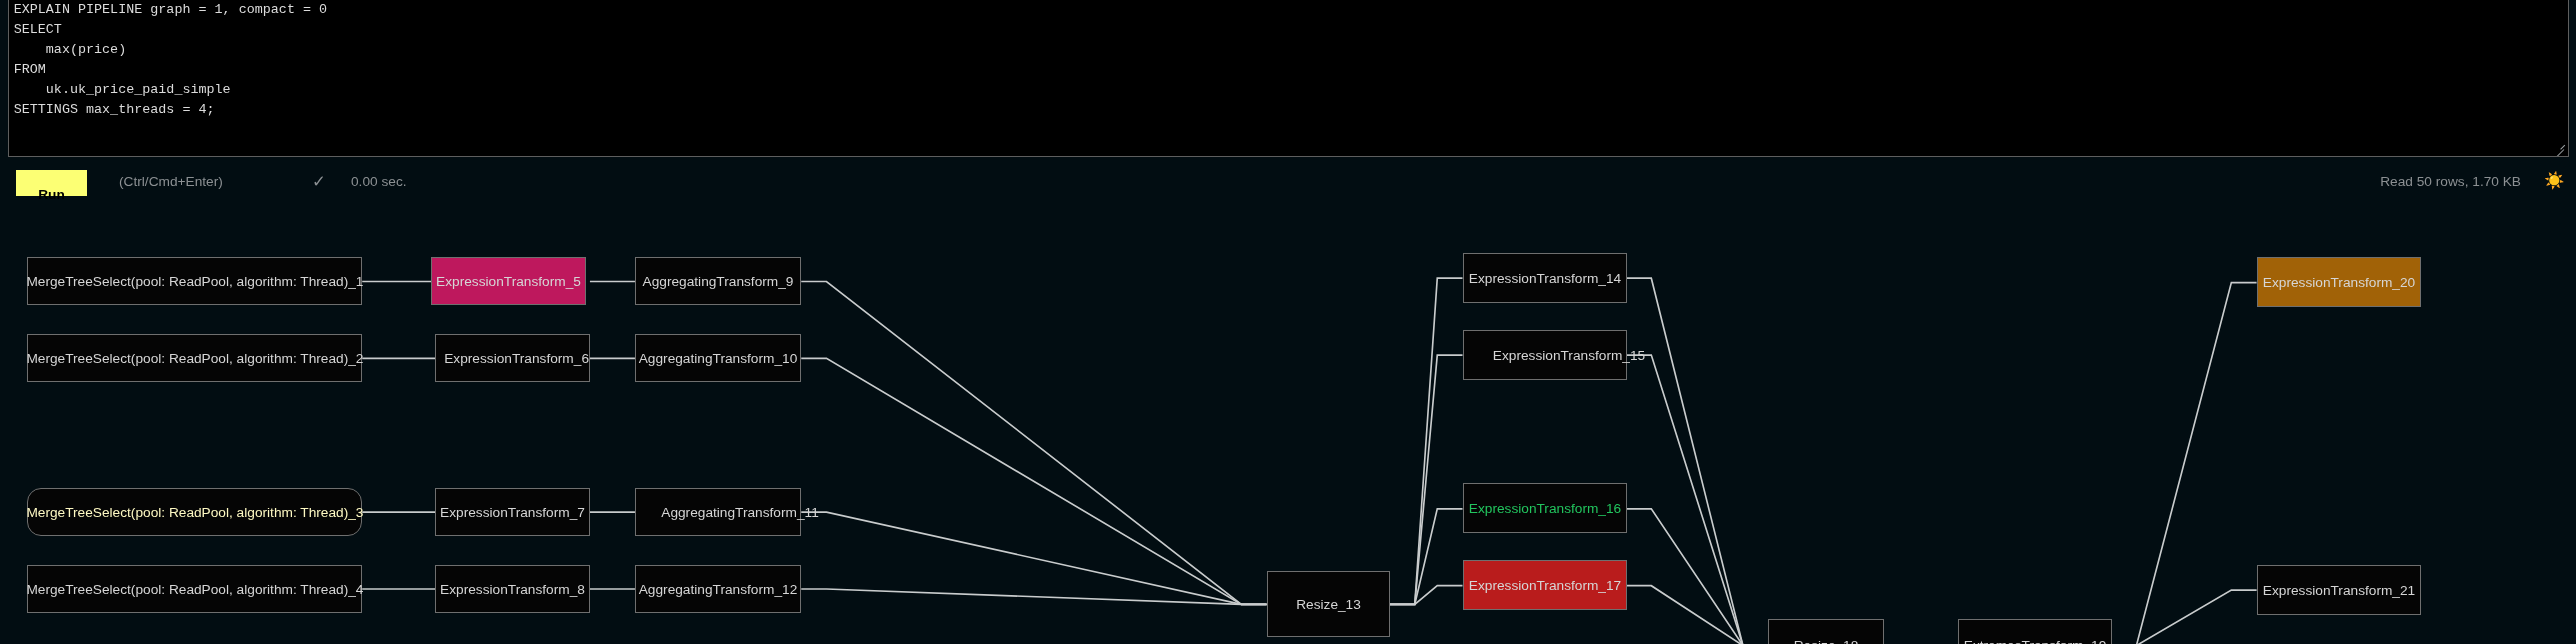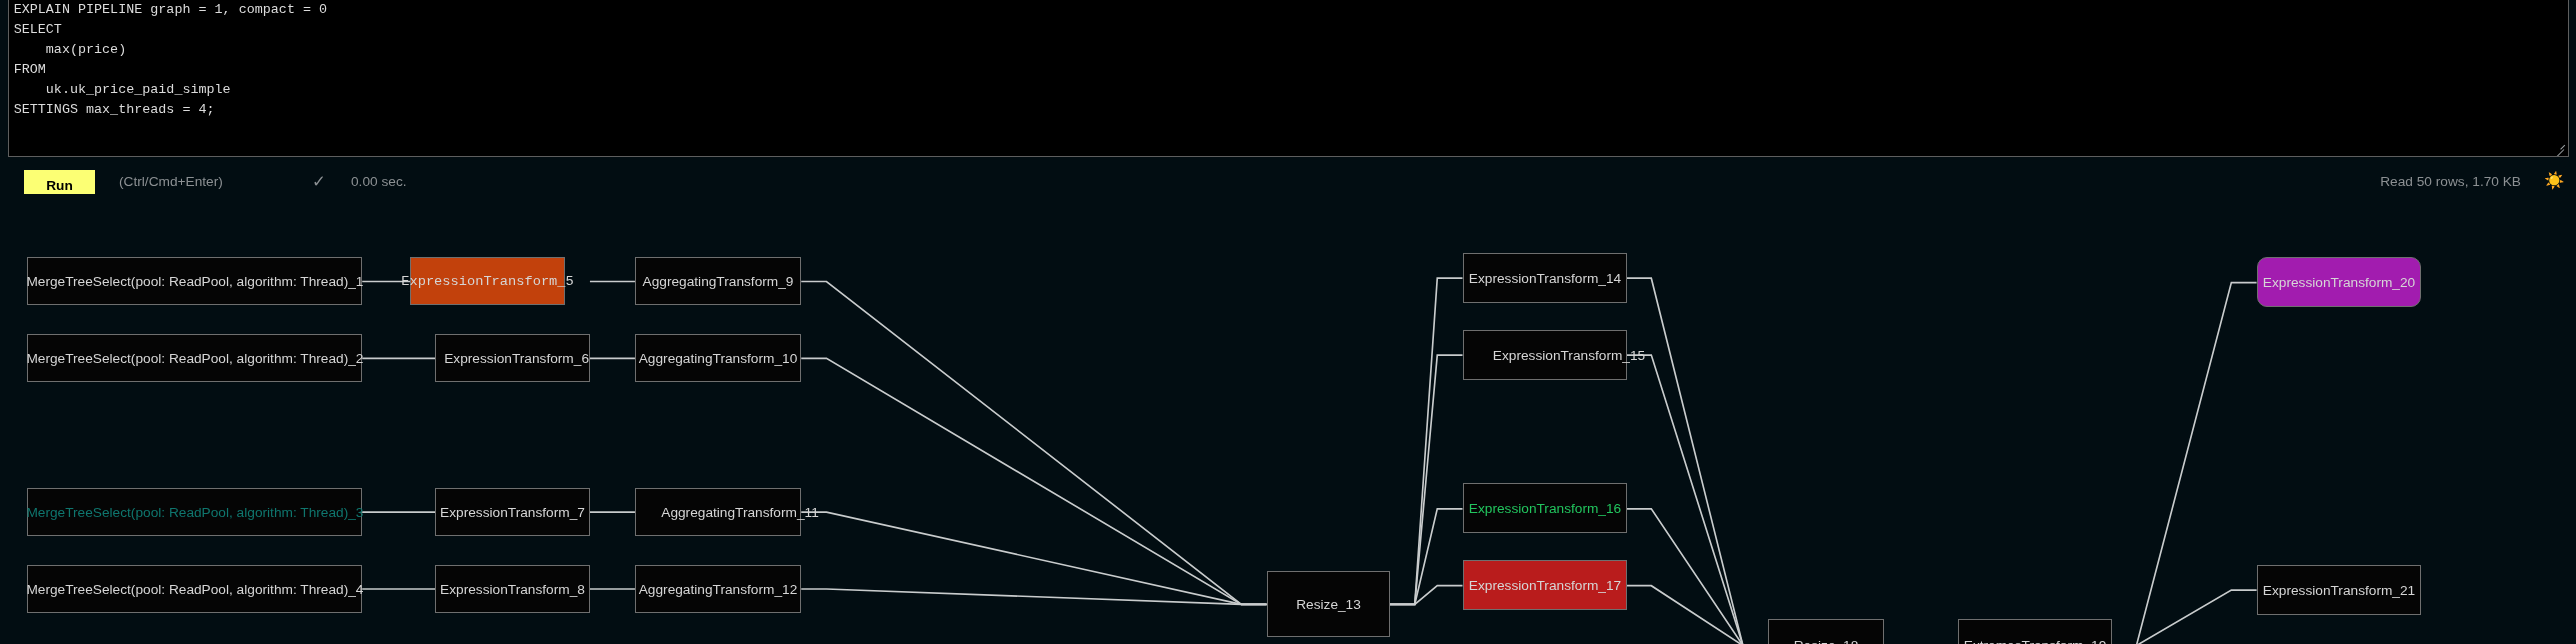--- a/index.html
+++ b/index.html
@@ -71,34 +71,34 @@
   
   .toolbar {
     position: absolute;
     left: 0;
     top: 162px;
     width: 2576px;
     height: 37px;
   }
   .run-button {
     position: absolute;
-    left: 24px;
+    left: 16px;
     top: 7.7px;
     width: 71px;
     height: 24px;
     background: #fcff74;
     color: #000000;
     border: none;
     font-family: "Liberation Sans", sans-serif;
     font-size: 13.7px;
     font-weight: bold;
     line-height: 24px;
     text-align: center;
     cursor: pointer;
-    padding: 4px;
+    padding: 13px;
   }
   .hint {
     position: absolute;
     left: 119px;
     top: 12px;
     font-size: 13.7px;
     color: #8c9093;
     white-space: nowrap;
   }
   .check-mark {
@@ -217,27 +217,27 @@
         <polyline points="3847,795 3893,795 4066,134 4112,134" fill="none" stroke="#c9cccd" stroke-width="3"></polyline>
         <polyline points="3847,795 3893,795 4066,694 4112,694" fill="none" stroke="#c9cccd" stroke-width="3"></polyline>
       </svg>
     <div id="node-layer">
         <div class="node" style="left: 27.4px; top: 48px; width: 335px; height: 48px; background: rgb(5, 5, 5); border-color: rgb(111, 111, 111); color: rgb(214, 214, 214);">
           <span>MergeTreeSelect(pool: ReadPool, algorithm: Thread)_1</span>
         </div>
         <div class="node" style="left: 27.4px; top: 125px; width: 335px; height: 48px; background: rgb(5, 5, 5); border-color: rgb(111, 111, 111); color: rgb(214, 214, 214);">
           <span>MergeTreeSelect(pool: ReadPool, algorithm: Thread)_2</span>
         </div>
-        <div class="node" style="left: 27.4px; top: 279px; width: 335px; height: 48px; background: rgb(5, 5, 5); border-color: rgb(111, 111, 111); color: #0f766e;">
+        <div class="node" style="left: 27.4px; top: 279px; width: 335px; height: 48px; background: rgb(5, 5, 5); border-color: rgb(111, 111, 111); color: #fef9c3; border-radius: 14px;">
           <span>MergeTreeSelect(pool: ReadPool, algorithm: Thread)_3</span>
         </div>
         <div class="node" style="left: 27.4px; top: 356px; width: 335px; height: 48px; background: rgb(5, 5, 5); border-color: rgb(111, 111, 111); color: rgb(214, 214, 214);">
           <span>MergeTreeSelect(pool: ReadPool, algorithm: Thread)_4</span>
         </div>
-        <div class="node" style="left: 410px; top: 48px; width: 155px; height: 48px; background: #c2410c; border-color: rgb(111, 111, 111); color: rgb(214, 214, 214); font-family: Liberation Mono, monospace;">
+        <div class="node" style="left: 431px; top: 48px; width: 155px; height: 48px; background: #be185d; border-color: rgb(111, 111, 111); color: rgb(214, 214, 214);">
           <span>ExpressionTransform_5</span>
         </div>
         <div class="node" style="left: 435px; top: 125px; width: 155px; height: 48px; background: rgb(5, 5, 5); border-color: rgb(111, 111, 111); color: rgb(214, 214, 214); justify-content: flex-end;">
           <span>ExpressionTransform_6</span>
         </div>
         <div class="node" style="left: 435px; top: 279px; width: 155px; height: 48px; background: rgb(5, 5, 5); border-color: rgb(111, 111, 111); color: rgb(214, 214, 214);">
           <span>ExpressionTransform_7</span>
         </div>
         <div class="node" style="left: 435px; top: 356px; width: 155px; height: 48px; background: rgb(5, 5, 5); border-color: rgb(111, 111, 111); color: rgb(214, 214, 214);">
           <span>ExpressionTransform_8</span>
@@ -268,21 +268,21 @@
         </div>
         <div class="node" style="left: 1463px; top: 351px; width: 164px; height: 50px; background: #b91c1c; border-color: rgb(111, 111, 111); color: rgb(214, 214, 214);">
           <span>ExpressionTransform_17</span>
         </div>
         <div class="node" style="left: 1768px; top: 410px; width: 116px; height: 52px; background: rgb(5, 5, 5); border-color: rgb(111, 111, 111); color: rgb(214, 214, 214);">
           <span>Resize_18</span>
         </div>
         <div class="node" style="left: 1958px; top: 410px; width: 154px; height: 52px; background: rgb(5, 5, 5); border-color: rgb(111, 111, 111); color: rgb(214, 214, 214);">
           <span>ExtremesTransform_19</span>
         </div>
-        <div class="node" style="left: 2257px; top: 48px; width: 164px; height: 50px; background: #a21caf; border-color: rgb(111, 111, 111); color: rgb(214, 214, 214); border-radius: 10px;">
+        <div class="node" style="left: 2257px; top: 48px; width: 164px; height: 50px; background: #a16207; border-color: rgb(111, 111, 111); color: rgb(214, 214, 214);">
           <span>ExpressionTransform_20</span>
         </div>
         <div class="node" style="left: 2257px; top: 356px; width: 164px; height: 50px; background: rgb(5, 5, 5); border-color: rgb(111, 111, 111); color: rgb(214, 214, 214);">
           <span>ExpressionTransform_21</span>
         </div>
       </div>
   </div>
 
 </div>
 

